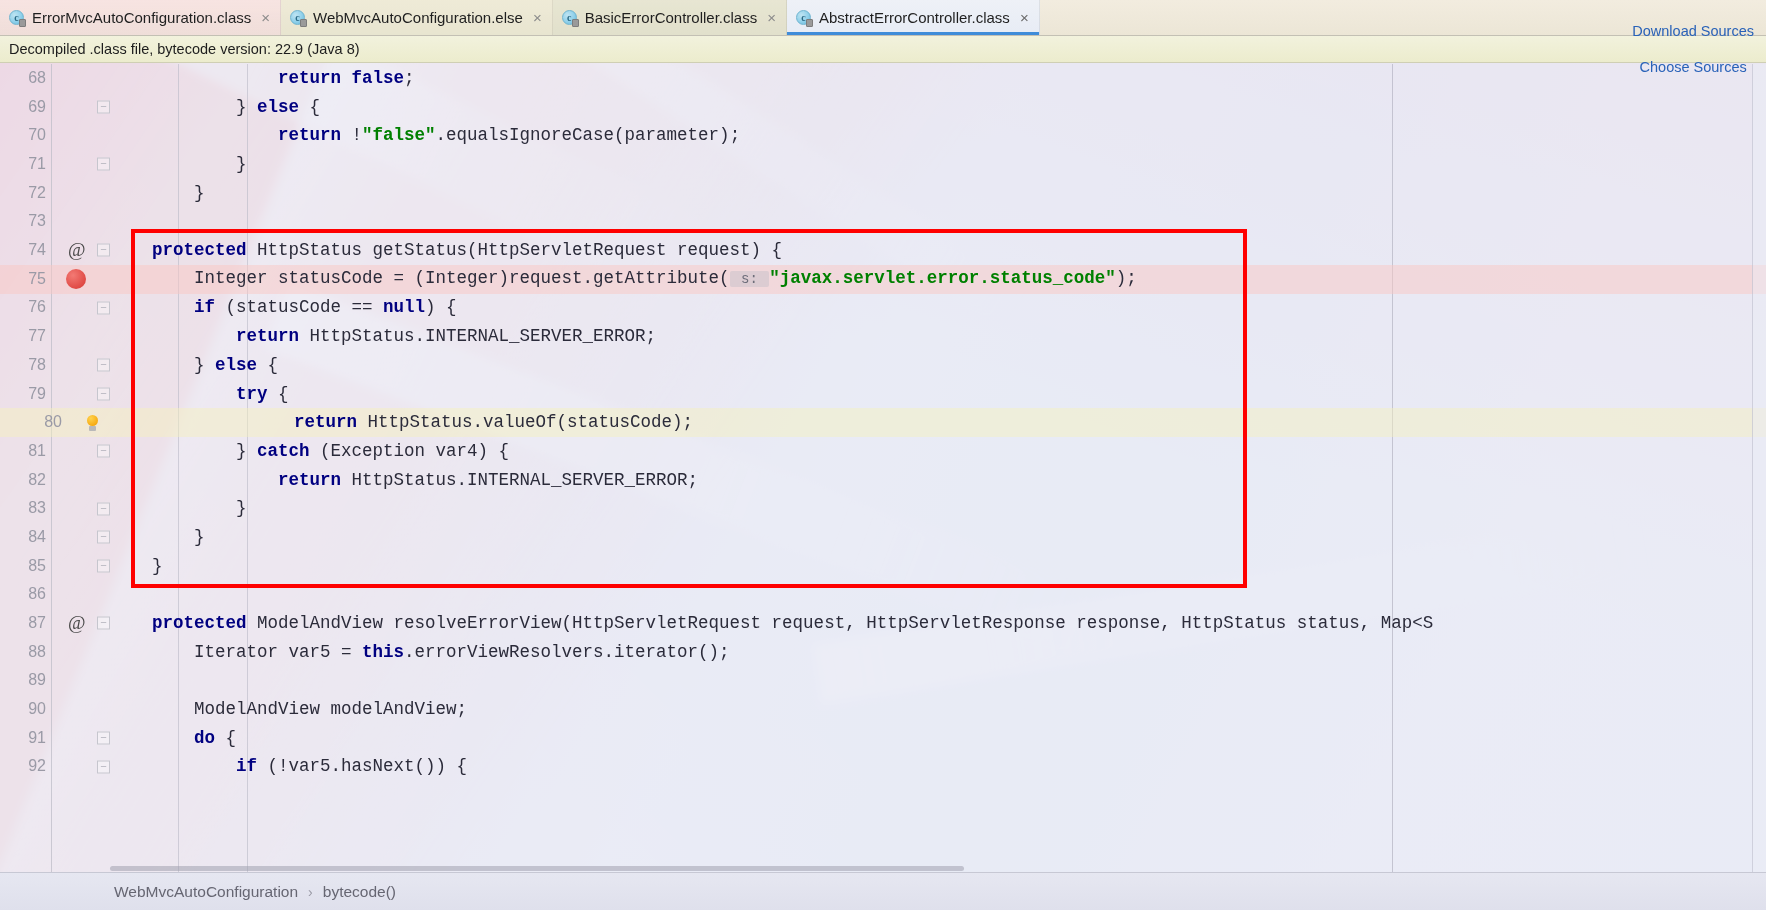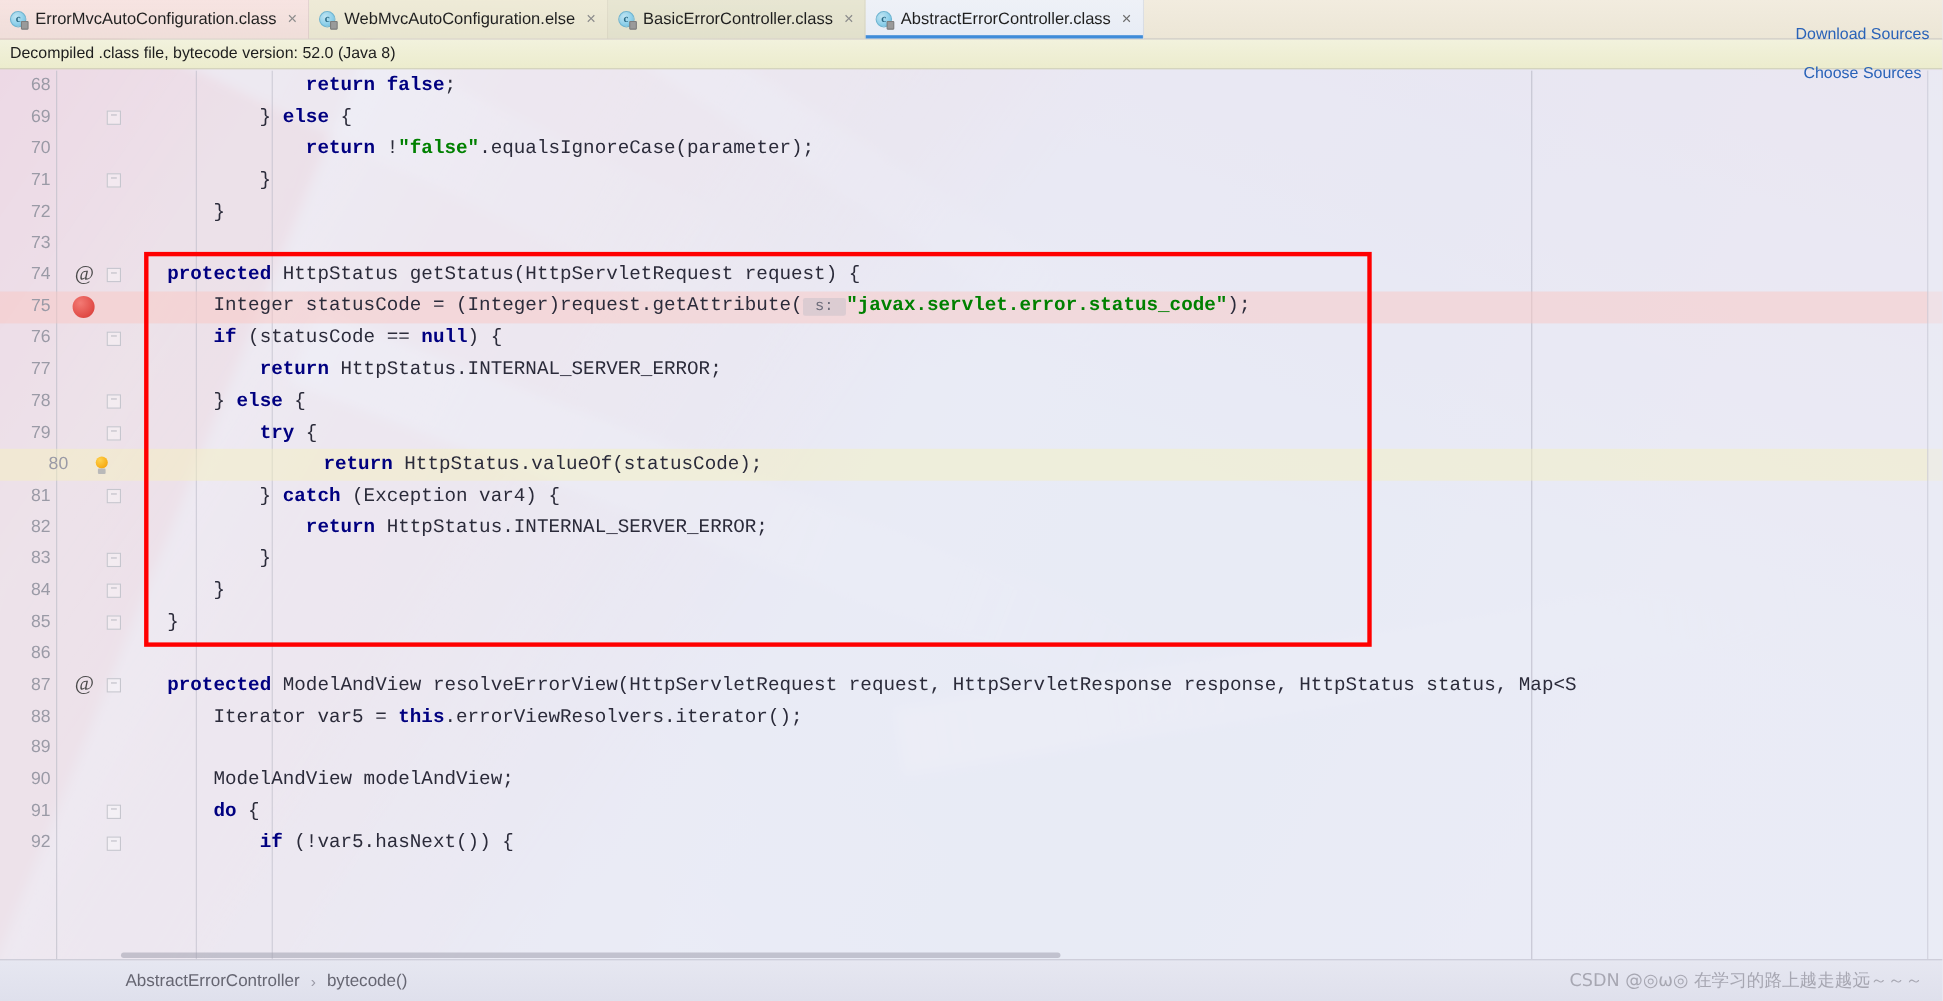--- a/index.html
+++ b/index.html
@@ -298,21 +298,21 @@
         <span class="tab-icon">
           <span class="disk">c</span>
           <span class="corner"></span>
         </span>
         <span>AbstractErrorController.class</span>
         <span class="tab-close">×</span>
       </div>
     </div>
 
   <div class="notifybar">
-    <span>Decompiled .class file, bytecode version: 52.0 (Java 8)</span>
+    <span>Decompiled .class file, bytecode version: 22.9 (Java 8)</span>
     <span class="notify-actions">
       <span class="notify-link">Download Sources</span>
       <span class="notify-link">Choose Sources</span>
     </span>
   </div>
 
   <div class="editor">
     <div class="fold-line"></div>
     <div class="indent-guide" style="left:178px"></div>
     <div class="indent-guide" style="left:247px"></div>
@@ -322,20 +322,19 @@
   </div>
 
   <div class="marker-strip"></div>
 
   <div class="hscroll">
     <div class="thumb"></div>
   </div>
 
   <div class="statusbar">
     <div class="crumbs" id="crumbs">
-        <span class="crumb">AbstractErrorController</span>
+        <span class="crumb">WebMvcAutoConfiguration</span>
         <span class="crumb-sep">›</span>
         <span class="crumb">bytecode()</span>
       </div>
-    <div class="watermark">CSDN @◎ω◎ 在学习的路上越走越远～～～</div>
   </div>
 
 </div>
 
 </body></html>

